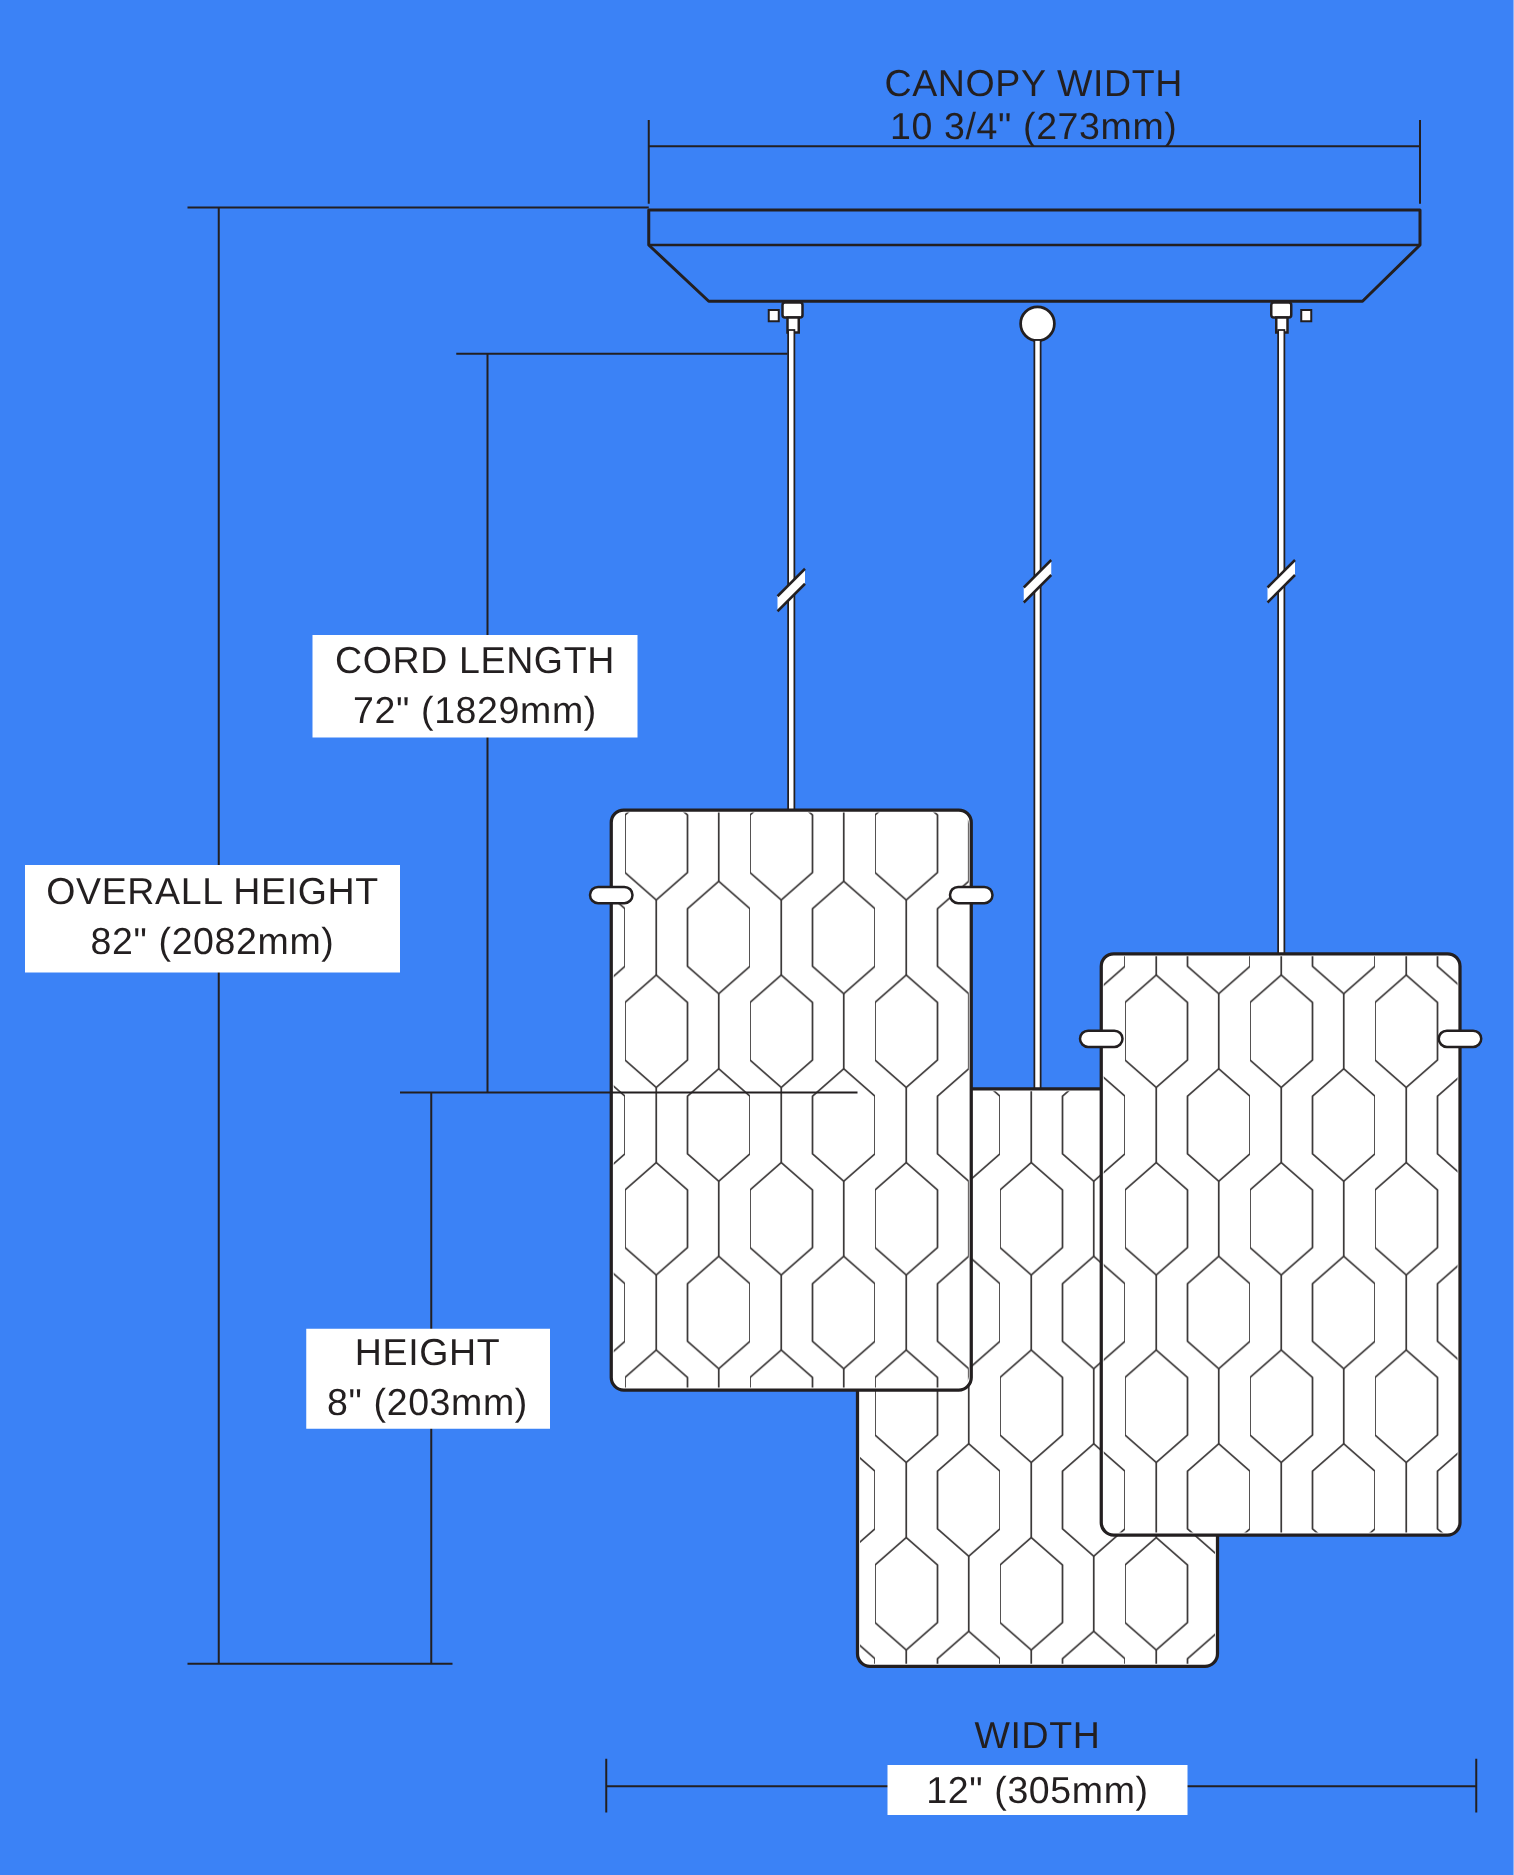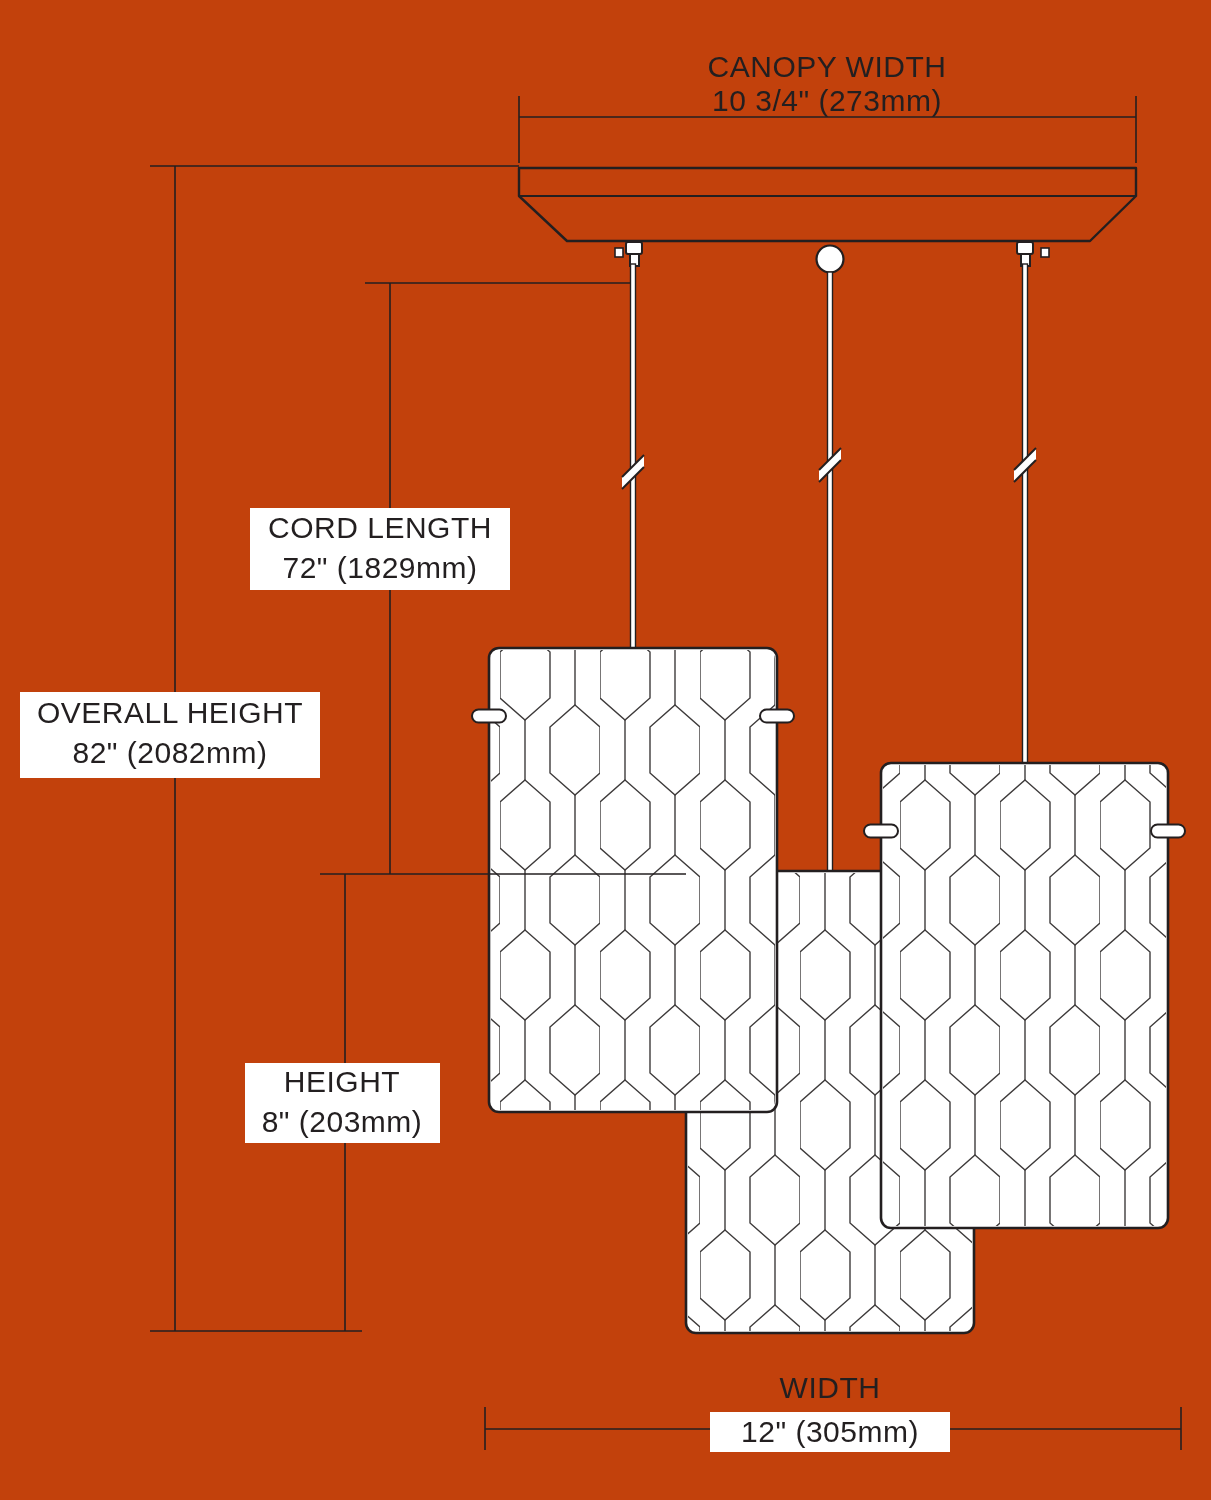--- a/index.html
+++ b/index.html
@@ -8,21 +8,21 @@
     background: #ffffff;
     width: 1211px;
     height: 1500px;
     overflow: hidden;
     font-family: "Liberation Sans", sans-serif;
   }
   .stage {
     position: relative;
     width: 1211px;
     height: 1500px;
-    background: #c2410c;
+    background: #3b82f6;
   }
   svg { display: block; }
   .dim-text {
     font-family: "Liberation Sans", sans-serif;
     font-size: 30px;
     letter-spacing: 0.5px;
     fill: #231f20;
   }
   .outline { stroke: #231f20; fill: none; }
   .dimline { stroke: #231f20; stroke-width: 1.6; fill: none; }

